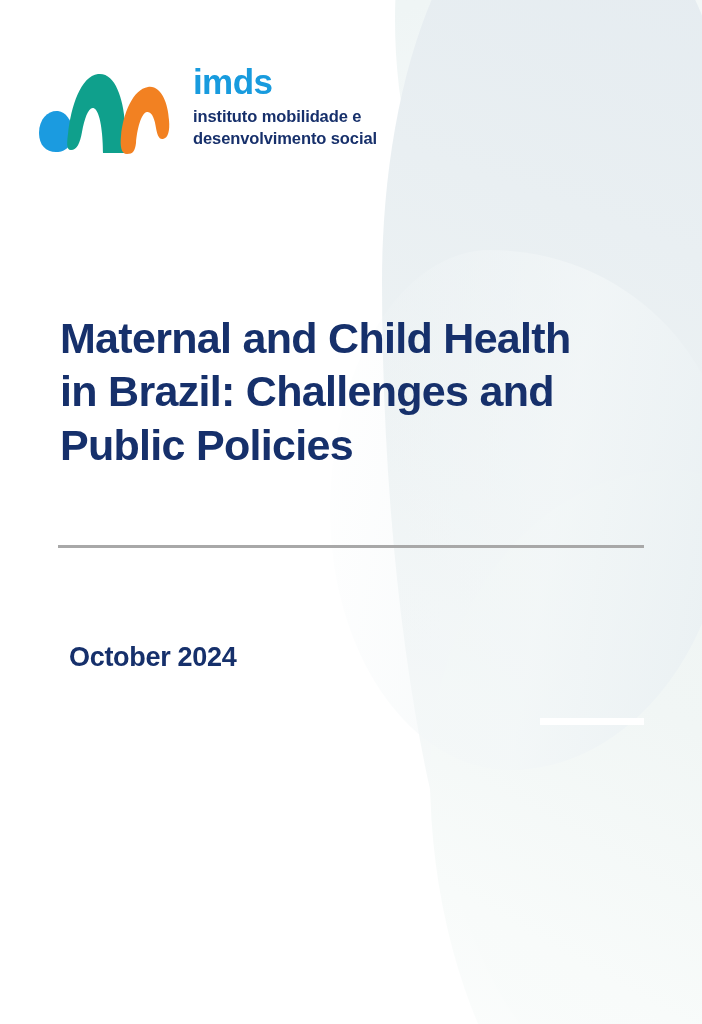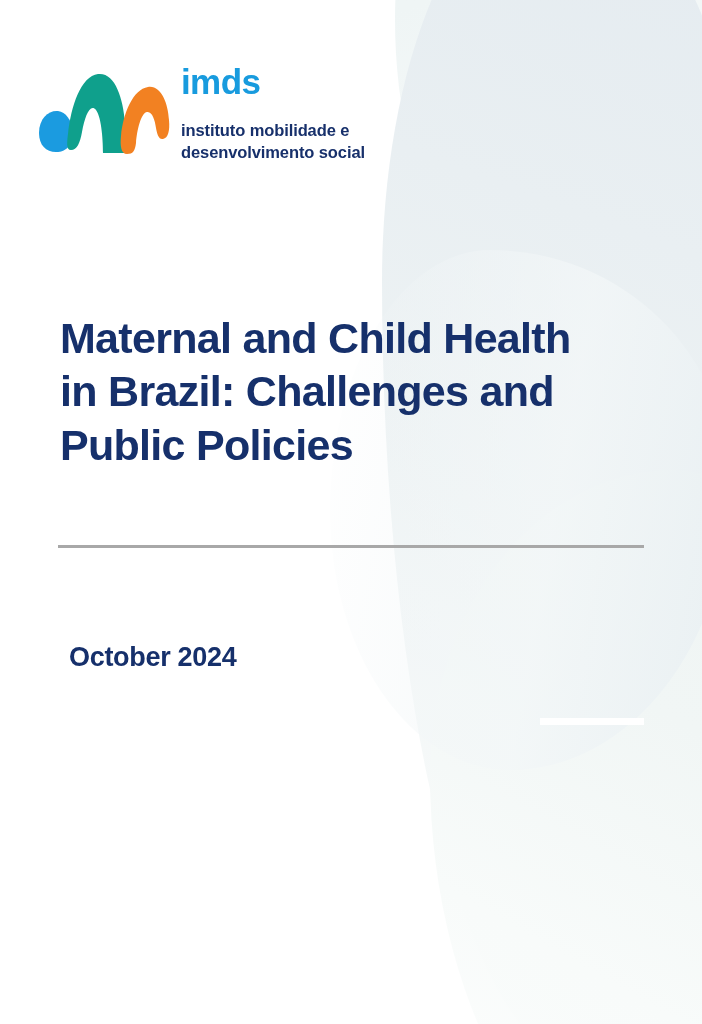--- a/index.html
+++ b/index.html
@@ -114,40 +114,40 @@
     background: #ffffff;
   }
 
   
   .logo-block {
     position: absolute;
     left: 35px;
     top: 58px;
     display: flex;
     align-items: flex-start;
-    gap: 4px;
+    gap: 16px;
   }
   .logo-mark {
     width: 142px;
     height: 100px;
     flex: 0 0 auto;
     display: block;
   }
   .logo-text {
     padding-top: 6px;
   }
   .logo-wordmark {
     font-size: 35px;
     font-weight: bold;
     letter-spacing: -0.6px;
     line-height: 1;
     color: #189BDE;
   }
   .logo-tagline {
-    margin-top: 21px;
+    margin-top: 7px;
     font-size: 16.5px;
     font-weight: bold;
     line-height: 1.32;
     letter-spacing: -0.1px;
     color: #17306B;
     white-space: pre-line;
   }
 
   
   .doc-title {

